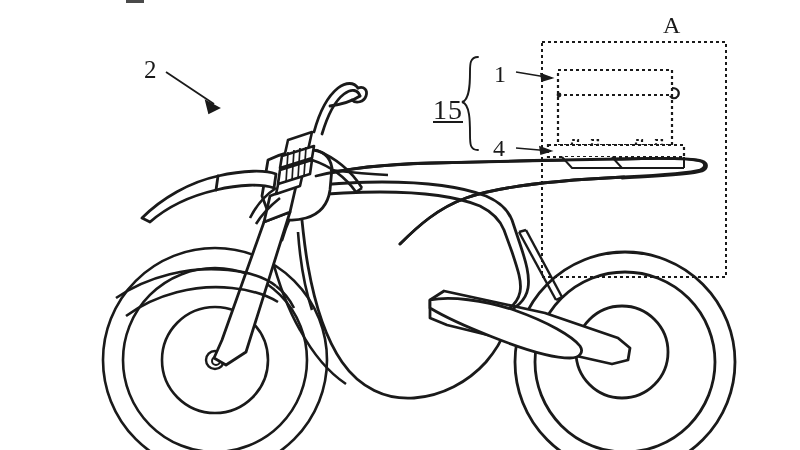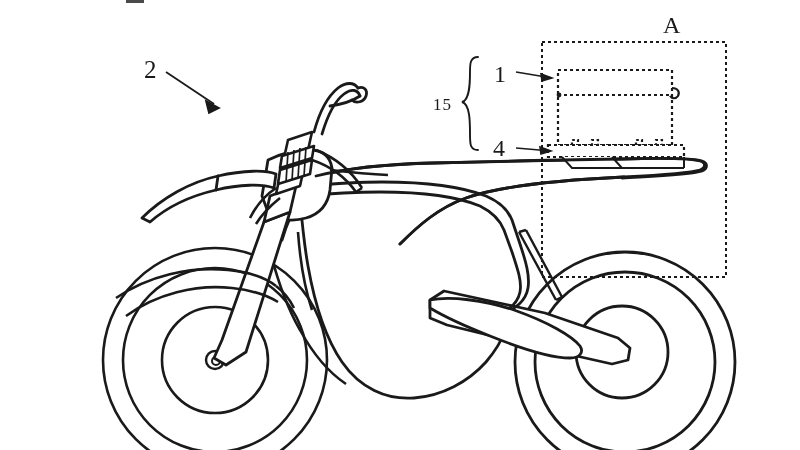--- a/index.html
+++ b/index.html
@@ -13,21 +13,21 @@
   #stage svg{position:absolute;left:0;top:0;}
   .lbl{
     position:absolute;
     color:#1a1a1a;
     font-family:"Liberation Serif", serif;
     font-weight:400;
     line-height:1;
     white-space:nowrap;
     user-select:none;
   }
-  .lbl-15{font-size:17px;left:433px;top:96px;letter-spacing:1px;}
+  .lbl-15{font-size:28px;left:433px;top:96px;letter-spacing:1px;text-decoration:underline;}
   .lbl-1{font-size:24px;left:494px;top:62px;}
   .lbl-4{font-size:24px;left:493px;top:136px;}
   .lbl-2{font-size:25px;left:144px;top:57px;}
   .lbl-A{font-size:24px;left:663px;top:13px;}
   .topmark{
     position:absolute;left:126px;top:-4px;width:18px;height:7px;
     background:#2a2a2a;opacity:.85;
   }
 </style>
 </head>

